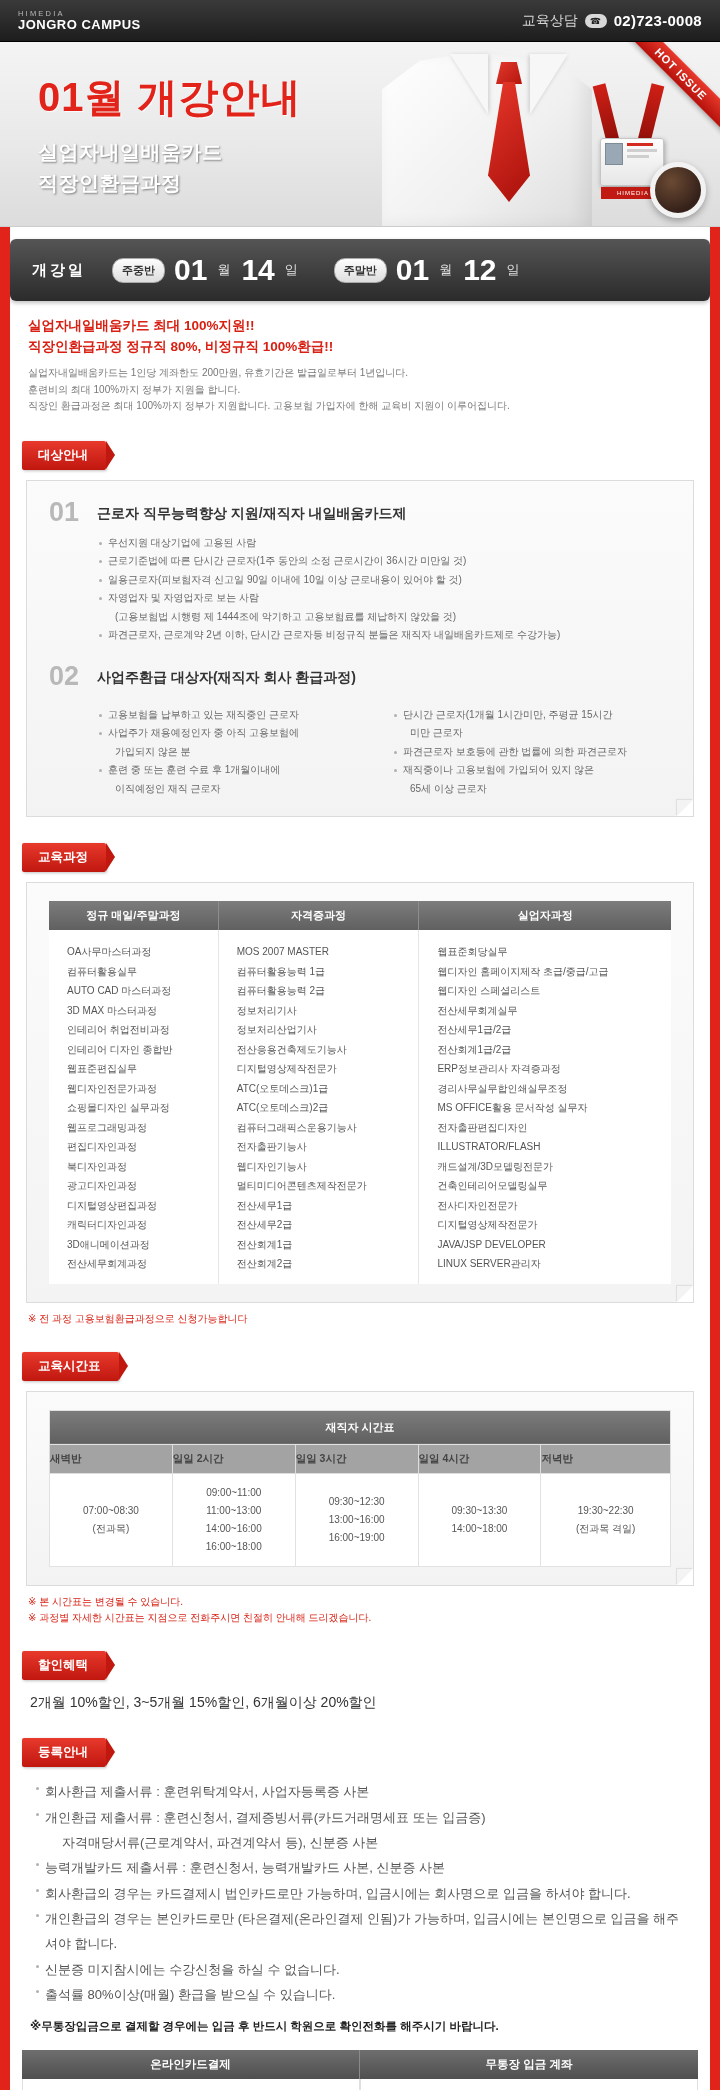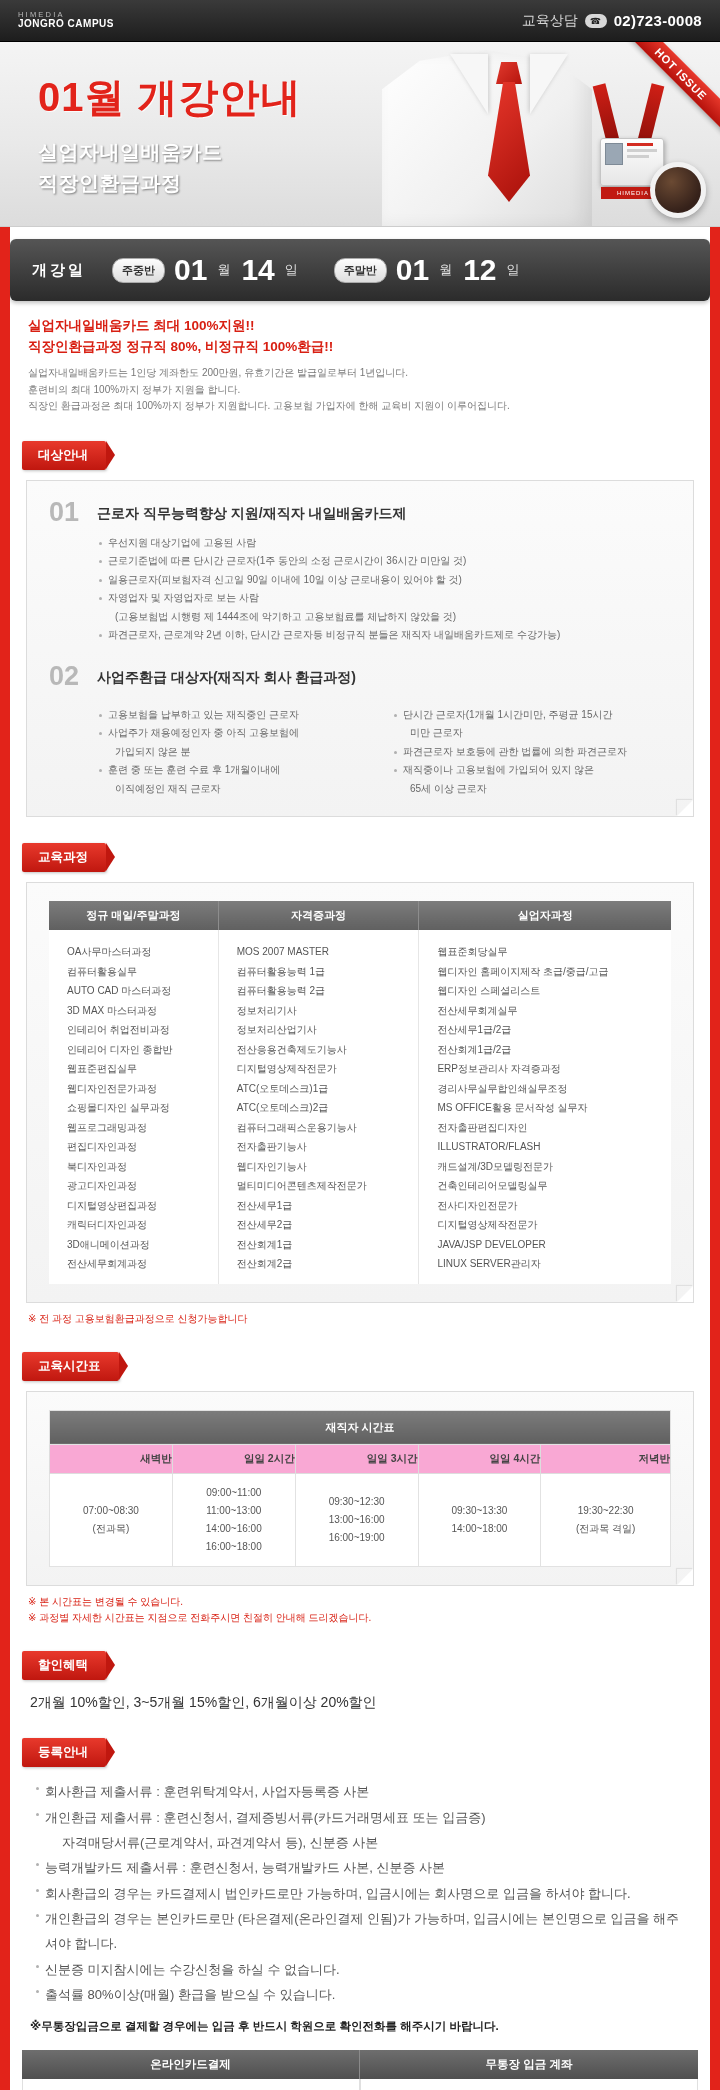--- a/index.html
+++ b/index.html
@@ -16,21 +16,21 @@
   
   .topbar {
     height: 42px;
     background: linear-gradient(#3a3a3a, #1d1d1d);
     display: flex; align-items: center; justify-content: space-between;
     padding: 0 18px;
     border-bottom: 1px solid #000;
   }
   .logo-wrap { line-height: 1.05; }
   .logo-sub { color: #b9b9b9; font-size: 7.5px; letter-spacing: 2.2px; }
-  .logo-main { color: #ffffff; font-size: 10px; font-weight: bold; letter-spacing: 0.5px; }
+  .logo-main { color: #ffffff; font-size: 13px; font-weight: bold; letter-spacing: 0.5px; }
   .top-right { display: flex; align-items: center; gap: 7px; }
   .top-label { color: #d6d6d6; font-size: 14px; }
   .phone-icon {
     width: 22px; height: 14px; border-radius: 7px;
     background: #d8d8d8; display:flex; align-items:center; justify-content:center;
     color:#222; font-size:9px;
   }
   .top-phone { color:#ffffff; font-size: 15px; font-weight: bold; letter-spacing:0.3px; }
 
   
@@ -213,22 +213,22 @@
   .ctable td div { font-size: 10px; color:#555; line-height: 1.95; }
   .redfoot { color:#d81f12; font-size: 10px; margin: 9px 0 0 28px; }
 
   
   .ttable { width: 100%; border-collapse: collapse; background:#fff; }
   .ttable .cap {
     background: linear-gradient(#7c7c7c,#606060); color:#fff;
     font-size: 11px; font-weight:bold; padding: 7px 0; text-align:center;
   }
   .ttable th {
-    background: #f9a8d4; color:#444; font-size: 10.5px; font-weight: bold;
-    padding: 7px 0; border: 1px solid #dddddd; text-align:right;
+    background: #a3a3a3; color:#444; font-size: 10.5px; font-weight: bold;
+    padding: 7px 0; border: 1px solid #dddddd; text-align:left;
   }
   .ttable td {
     font-size: 10px; color:#555; padding: 10px 4px; text-align:center;
     border: 1px solid #e2e2e2; line-height: 1.8;
   }
 
   
   .discount-text { margin: 14px 0 0 30px; font-size: 14px; color:#333; }
 
   

